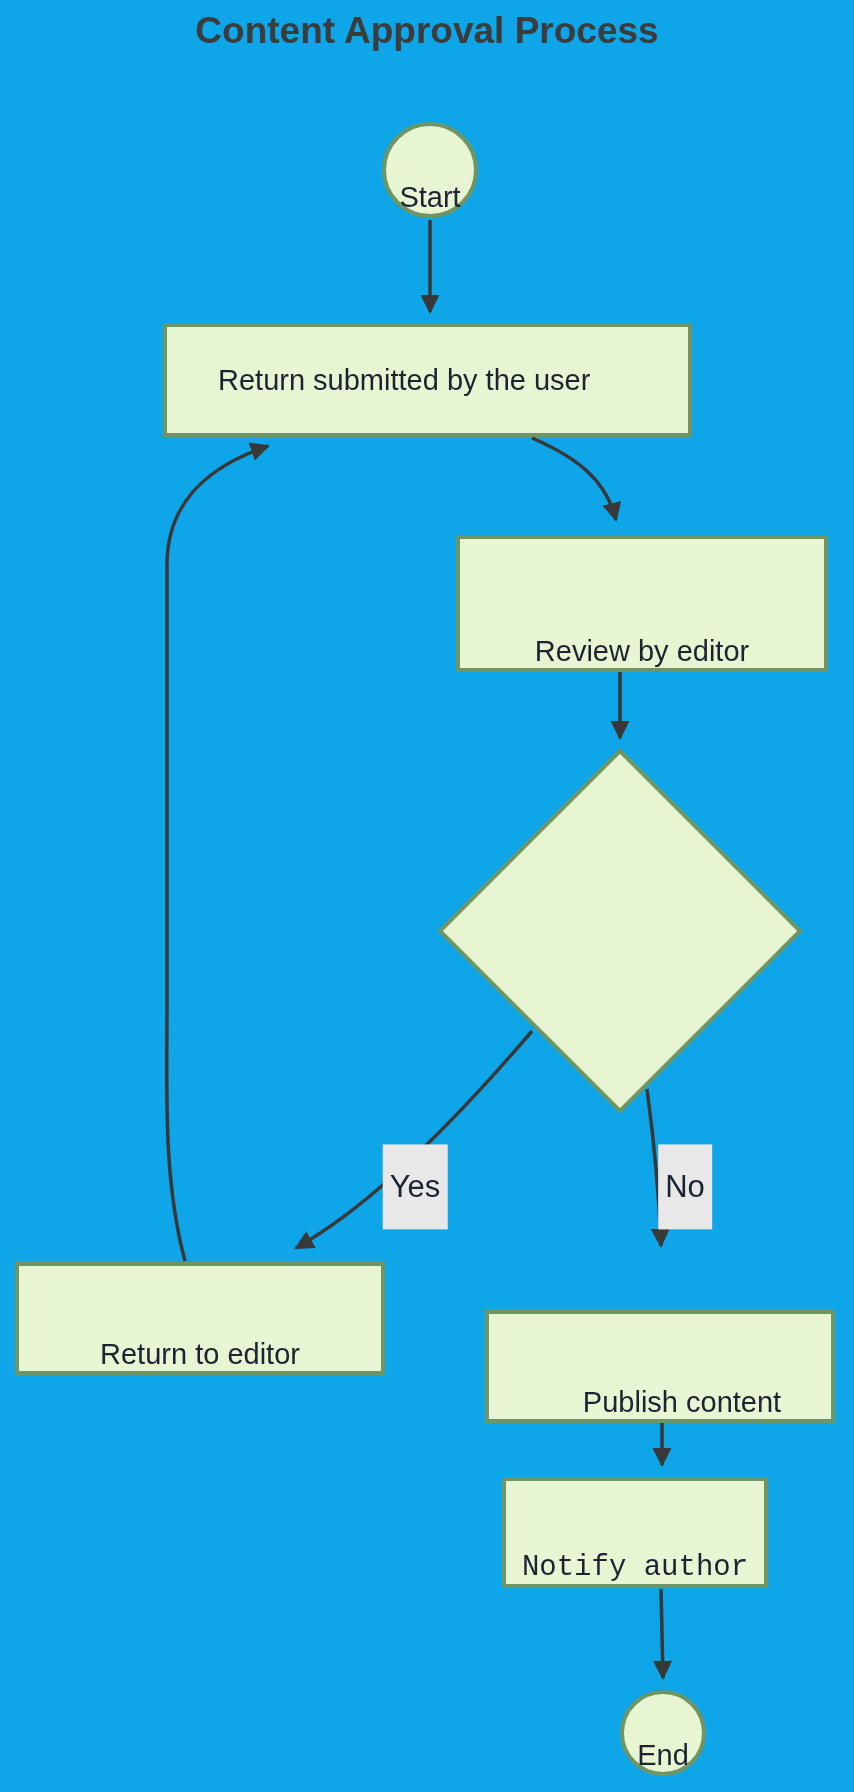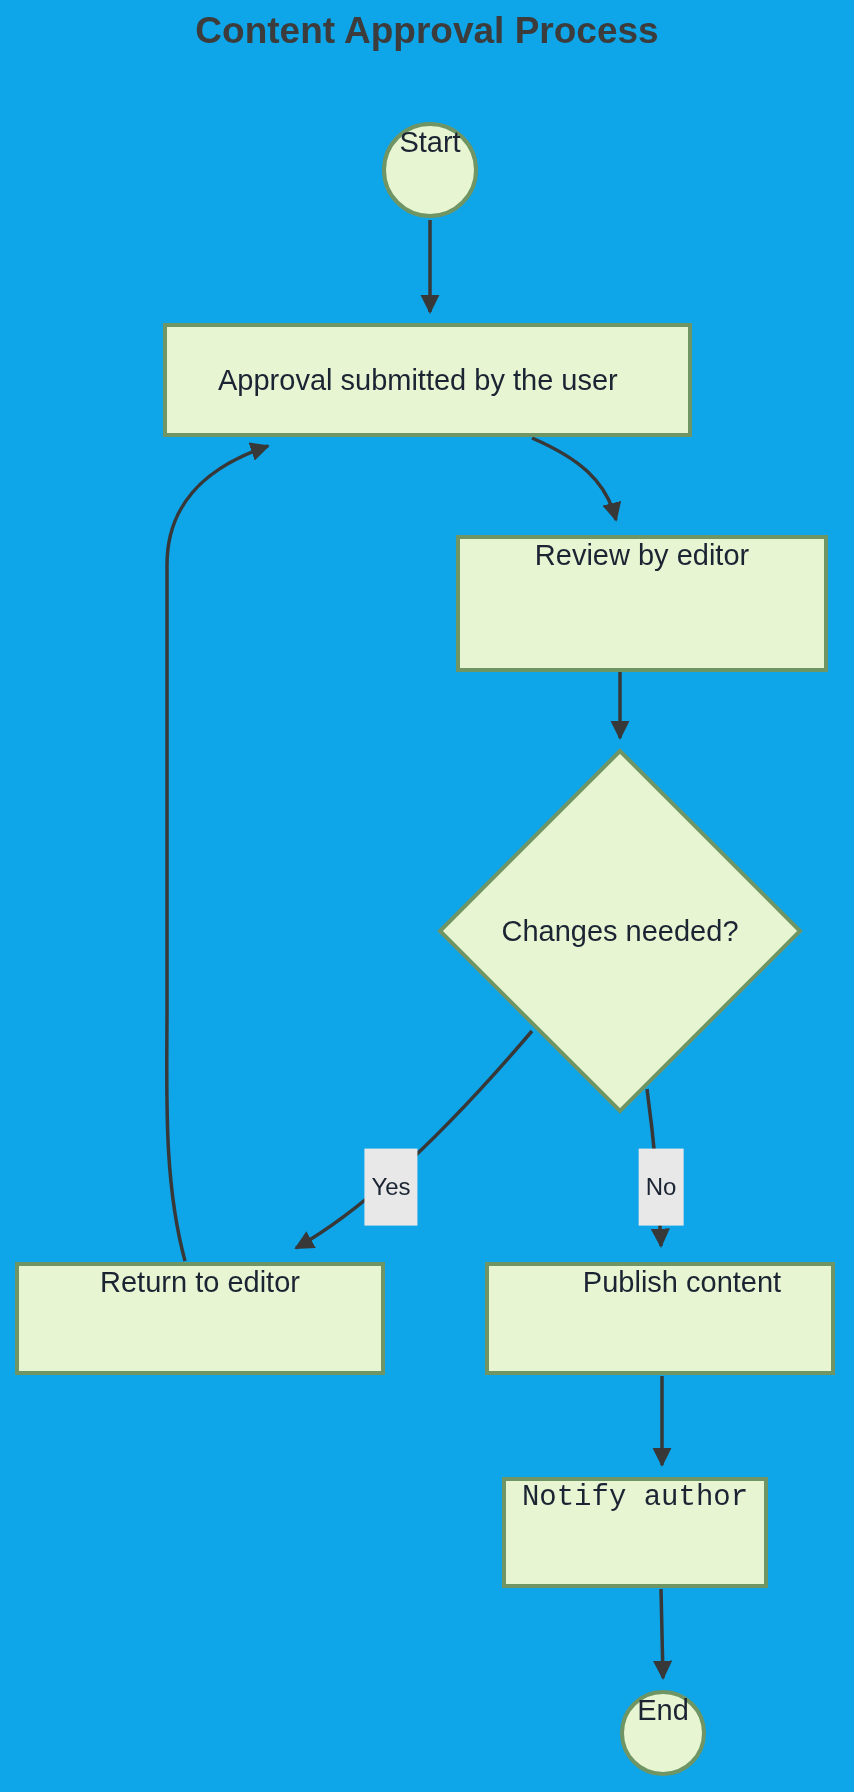--- a/index.html
+++ b/index.html
@@ -14,44 +14,45 @@
   .diagram-title{
     position:absolute;left:0;top:10px;width:854px;
     text-align:center;
     font-size:37px;font-weight:bold;color:#3c3c3c;
   }
   .node{
     position:absolute;
     background:#e7f5d2;
     border:4px solid #6f9565;
     box-sizing:border-box;
-    display:flex;align-items:flex-start;justify-content:center;
+    display:flex;align-items:flex-end;justify-content:center;
     color:#1b2433;
     font-size:29px;
   }
   .node.circle{border-radius:50%;}
   .clip-label{
     position:absolute;left:51px;top:0;bottom:0;width:419px;
     display:flex;align-items:center;
     overflow:hidden;white-space:nowrap;
   }
   .diamond-label{
     position:absolute;
     display:flex;align-items:center;justify-content:center;
     color:#1b2433;font-size:29px;
     background:transparent;
   }
   .edge-label{
     position:absolute;
     transform:translate(-50%,-50%);
     background:#e8e8e8;
     color:#1b2433;
-    font-size:24px;
+    font-size:31px;
     padding:24px 7px;
     line-height:1.2;
+    margin-left:24px;
   }
 </style>
 </head>
 <body>
 
 <div id="canvas">
 
   <div class="diagram-title">Content Approval Process</div>
 
   <svg id="edge-layer" viewBox="0 0 854 1792" xmlns="http://www.w3.org/2000/svg">
@@ -72,41 +73,38 @@
     </g>
     <polygon points="620,751 440,931 620,1111 800,931" fill="#e7f5d2" stroke="#6f9565" stroke-width="4"></polygon>
   </svg>
 
   <div class="node circle" style="left:382px;top:122px;width:96px;height:96px;">
     <span>Start</span>
   </div>
 
   <div class="node" style="left:163px;top:323px;width:529px;height:114px;">
     <div class="clip-label">
-      <span>Approval submitted by the user</span>
+      <span>Return submitted by the user</span>
     </div>
   </div>
 
   <div class="node" style="left:433px;top:535px;width:372px;height:137px;margin-left:23px;">
     <span>Review by editor</span>
   </div>
 
-  <div class="diamond-label" style="left:460px;top:896px;width:320px;height:70px;">
-    <span>Changes needed?</span>
-  </div>
 
   <div class="edge-label" style="left:391px;top:1187px;">Yes</div>
 
   <div class="edge-label" style="left:661px;top:1187px;">No</div>
 
   <div class="node" style="left:15px;top:1262px;width:370px;height:113px;">
     <span>Return to editor</span>
   </div>
 
-  <div class="node" style="left:485px;top:1262px;width:350px;height:113px;padding-left:44px;">
+  <div class="node" style="left:485px;top:1310px;width:350px;height:113px;padding-left:44px;">
     <span>Publish content</span>
   </div>
 
   <div class="node" style="left:502px;top:1477px;width:266px;height:111px;font-family:Liberation Mono, monospace;">
     <span>Notify author</span>
   </div>
 
   <div class="node circle" style="left:620px;top:1690px;width:86px;height:86px;">
     <span>End</span>
   </div>

